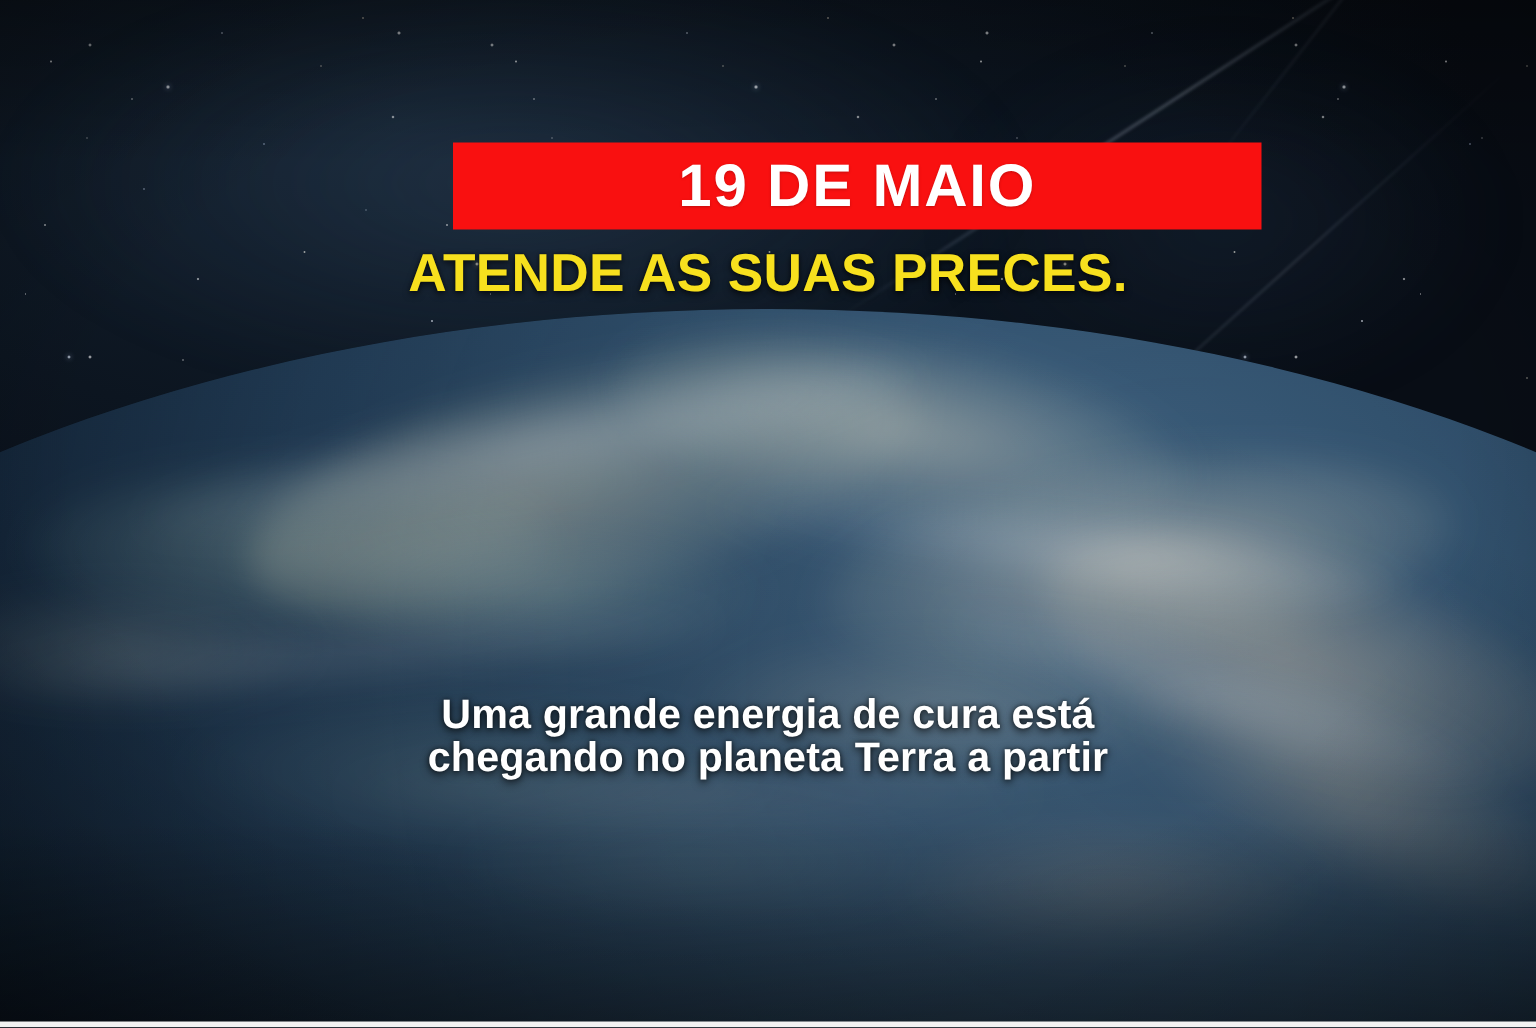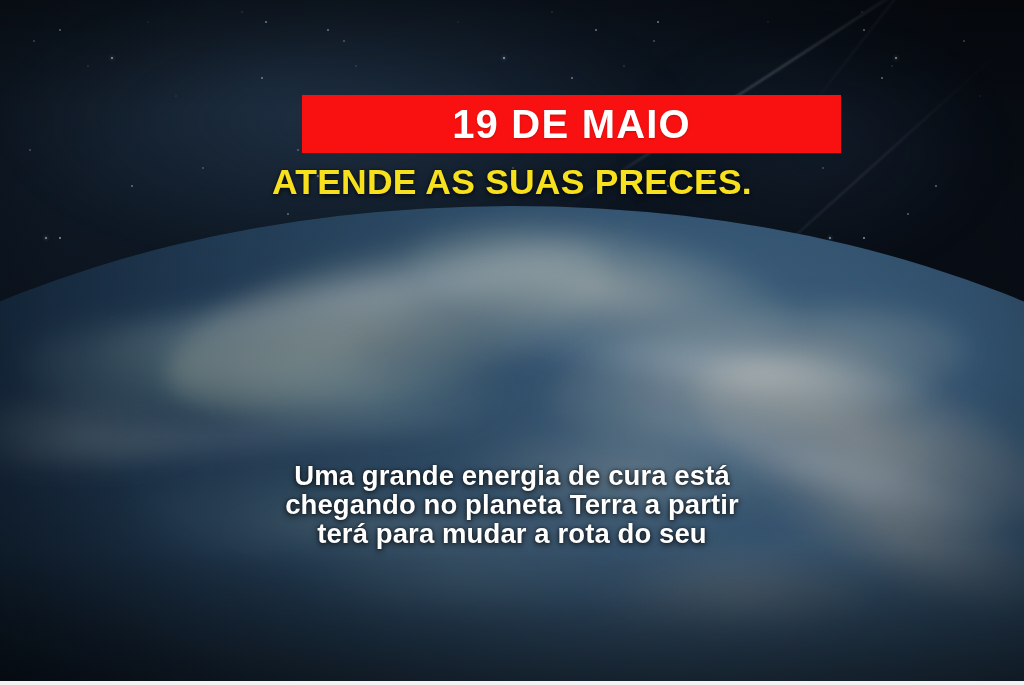--- a/index.html
+++ b/index.html
@@ -470,21 +470,20 @@
       <span class="date-banner-text">19 DE MAIO</span>
     </div>
 
     <div class="headline">
       <span class="hl-line">ATENDE AS SUAS PRECES.</span>
     </div>
 
     <div class="body-copy">
       <span class="bc-line">Uma grande energia de cura está</span>
       <span class="bc-line">chegando no planeta Terra a partir</span>
-      <span class="bc-line">terá para mudar a rota do seu</span>
     </div>
 
 
   </div>
 
   <div class="bottom-strip"></div>
 
 </div>
 
 </body></html>

